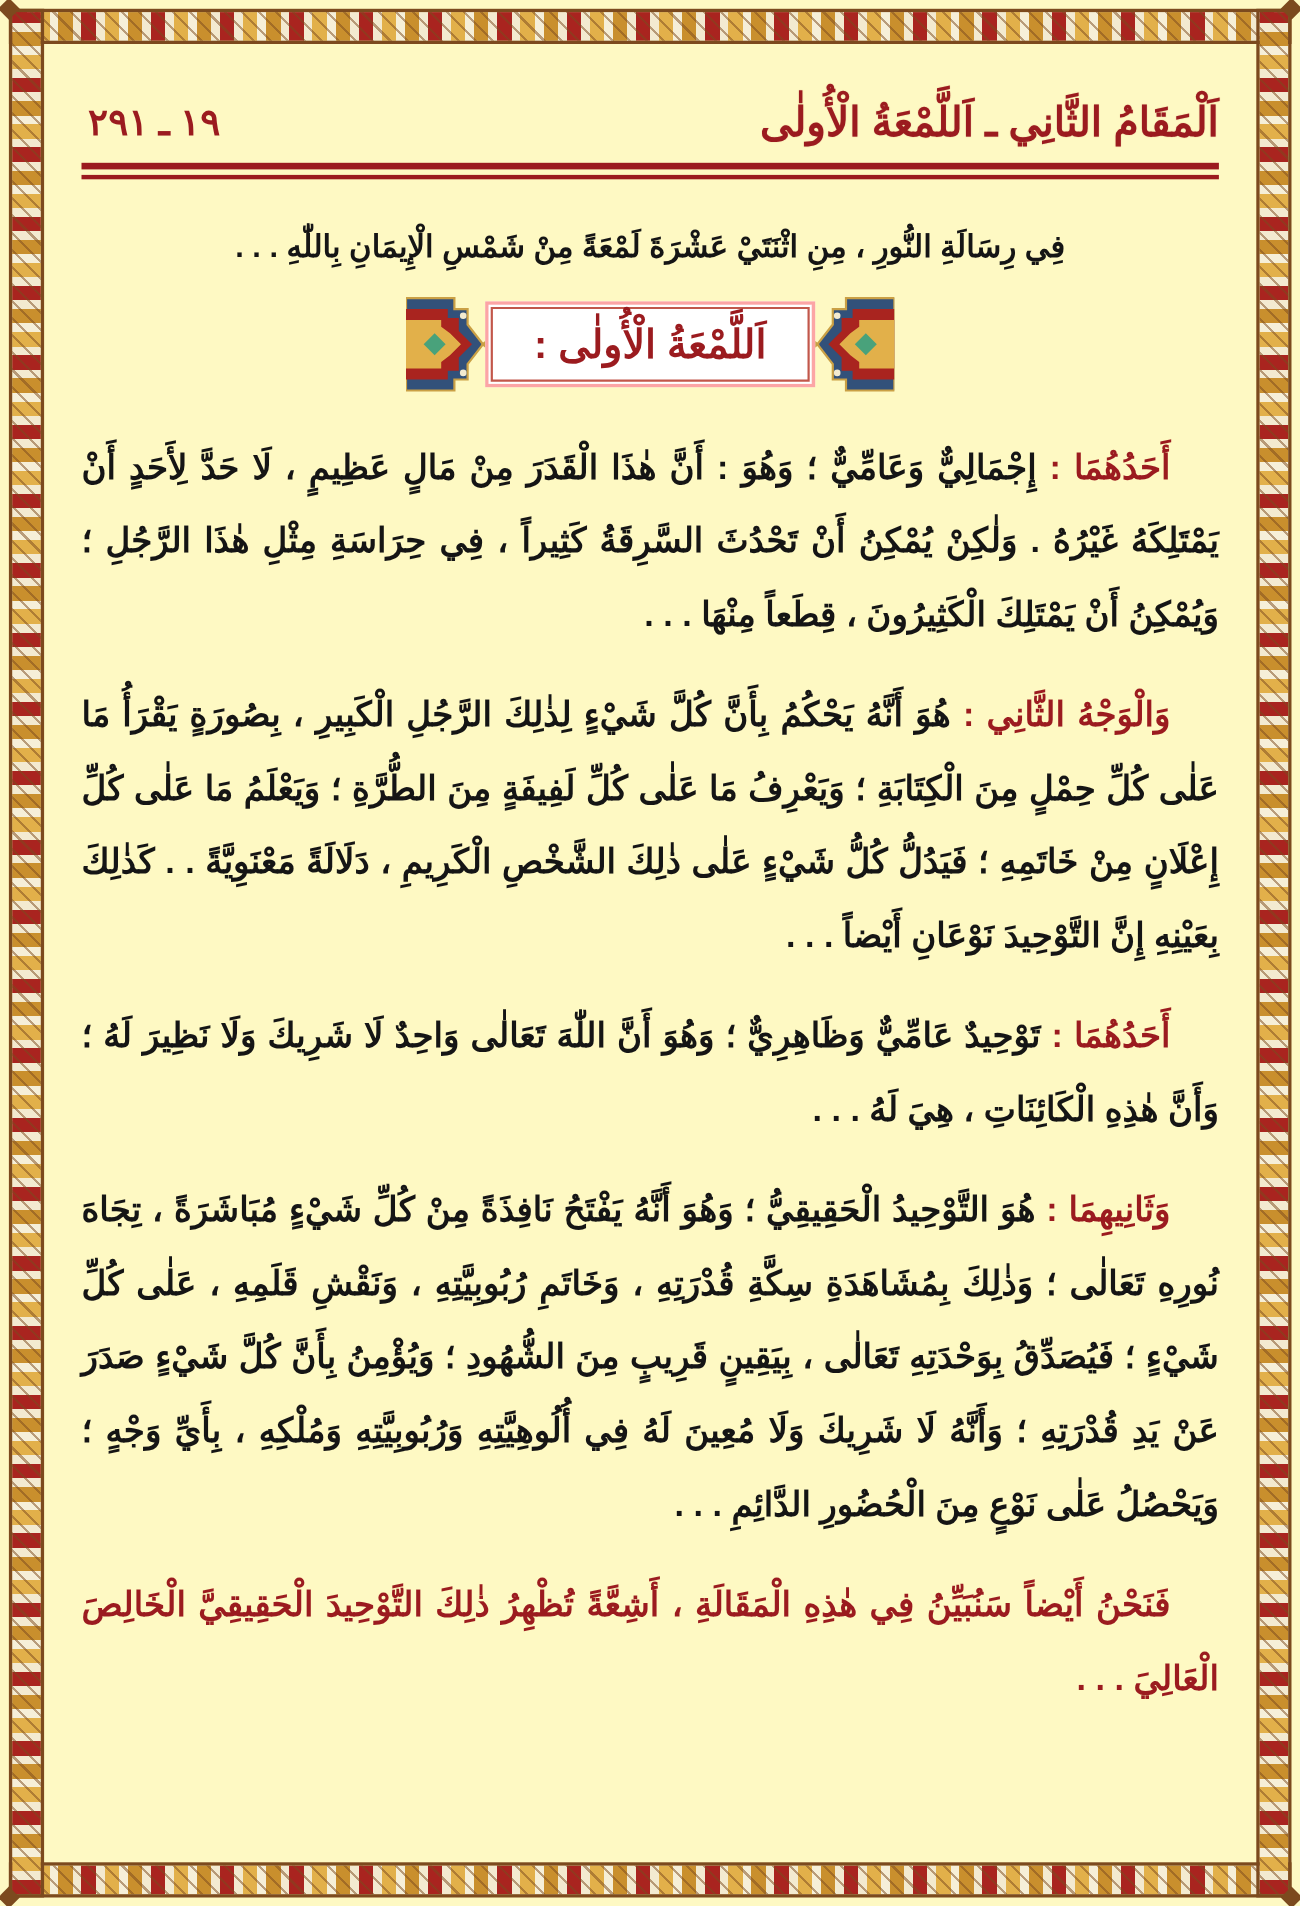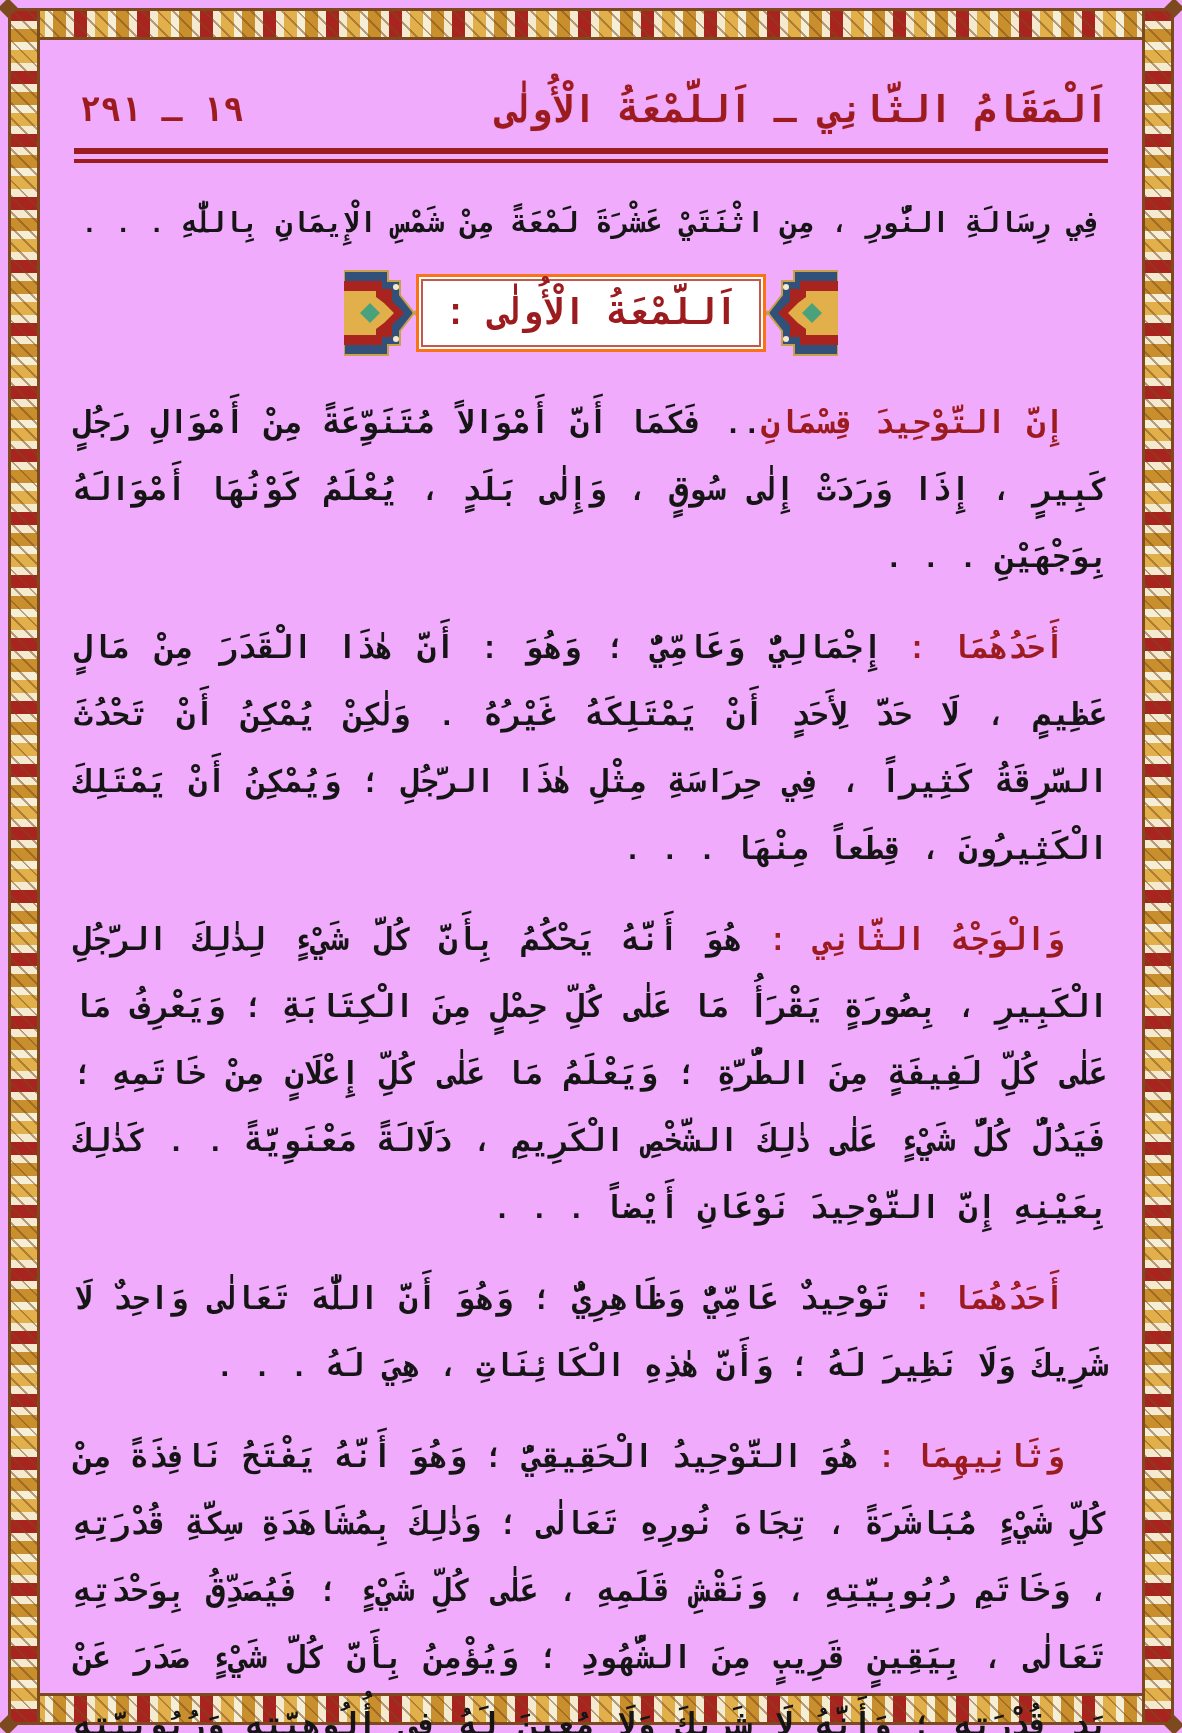--- a/index.html
+++ b/index.html
@@ -1,21 +1,21 @@
 <!DOCTYPE html>
 <html lang="ar" dir="rtl" style="--accent-red: #9b1b1f; --frame-brown: #7c4a1e; --frame-gold: #e2b04a; --frame-cream: #f3ead0; --frame-red: #a9241f; --ornament-navy: #32517a; --ornament-green: #49a27b; --text-black: #151515; --background: #fcfbf8;"><head>
 <meta charset="utf-8">
 <style>
   html,body{margin:0;padding:0;background:#e9e7e2;}
   .page{
     position:relative;
     width:1182px;height:1733px;
     margin:0 auto;
-    background:#f0abfc;
-    font-family:Liberation Mono, monospace;
+    background:#fef9c3;
+    font-family:Liberation Sans, sans-serif;
     overflow:hidden;
     direction:rtl;
   }
   
   .edge{position:absolute;border:3px solid #7c4a1e;box-sizing:border-box;}
   .edge-h{
     left:8px;right:8px;height:32px;
     background-image:
       repeating-linear-gradient(45deg, rgba(124,74,30,.5) 0 2px, transparent 2px 11px),
       repeating-linear-gradient(90deg,#a9241f 0 13px,#f3ead0 13px 21px,#e2b04a 21px 34px,#f6efd8 34px 42px,#c98f2d 42px 55px,#f3ead0 55px 63px);
@@ -69,21 +69,21 @@
 
   
   .cartouche{
     display:flex;align-items:center;justify-content:center;
     margin:8px auto 30px;height:96px;
   }
   .cartouche-box{
     position:relative;z-index:2;
     min-width:300px;height:78px;
     background:#fff;
-    border:3px solid #f97316;
+    border:3px solid #fca5a5;
     box-shadow:inset 0 0 0 2px #ffffff, inset 0 0 0 4px #c2574a;
     display:flex;align-items:center;justify-content:center;
     padding:0 26px;box-sizing:border-box;
   }
   .cartouche-title{
     color:var(--accent-red,#9b1b1f);
     font-weight:bold;font-size:36px;white-space:nowrap;
   }
   .ornament{flex:0 0 auto;z-index:1;}
   .ornament-left{margin-left:-6px;}
@@ -149,21 +149,20 @@
           <polygon points="78,26 46,26 46,32 38,38 28,48 38,58 46,64 46,70 78,70" fill="#e2b04a"></polygon>
           <polygon points="52,38 62,48 52,58 42,48" fill="#49a27b"></polygon>
           <polygon points="2,42 10,48 2,54 -4,48" fill="#caa045"></polygon>
           <circle cx="26" cy="22" r="3" fill="#f3ead0"></circle>
           <circle cx="26" cy="74" r="3" fill="#f3ead0"></circle>
         </g>
       </svg>
     </div>
 
     <div class="paragraphs">
-      <p class="para"><span class="lead">إِنَّ التَّوْحِيدَ قِسْمَانِ</span><span>.. فَكَمَا أَنَّ أَمْوَالاً مُتَنَوِّعَةً مِنْ أَمْوَالِ رَجُلٍ كَبِيرٍ ، إِذَا وَرَدَتْ إِلٰى سُوقٍ ، وَإِلٰى بَلَدٍ ، يُعْلَمُ كَوْنُهَا أَمْوَالَهُ بِوَجْهَيْنِ . . .</span></p>
       <p class="para"><span class="lead">أَحَدُهُمَا :</span> <span>إِجْمَالِيٌّ وَعَامِّيٌّ ؛ وَهُوَ : أَنَّ هٰذَا الْقَدَرَ مِنْ مَالٍ عَظِيمٍ ، لَا حَدَّ لِأَحَدٍ أَنْ يَمْتَلِكَهُ غَيْرُهُ . وَلٰكِنْ يُمْكِنُ أَنْ تَحْدُثَ السَّرِقَةُ كَثِيراً ، فِي حِرَاسَةِ مِثْلِ هٰذَا الرَّجُلِ ؛ وَيُمْكِنُ أَنْ يَمْتَلِكَ الْكَثِيرُونَ ، قِطَعاً مِنْهَا . . .</span></p>
       <p class="para"><span class="lead">وَالْوَجْهُ الثَّانِي :</span> <span>هُوَ أَنَّهُ يَحْكُمُ بِأَنَّ كُلَّ شَيْءٍ لِذٰلِكَ الرَّجُلِ الْكَبِيرِ ، بِصُورَةٍ يَقْرَأُ مَا عَلٰى كُلِّ حِمْلٍ مِنَ الْكِتَابَةِ ؛ وَيَعْرِفُ مَا عَلٰى كُلِّ لَفِيفَةٍ مِنَ الطُّرَّةِ ؛ وَيَعْلَمُ مَا عَلٰى كُلِّ إِعْلَانٍ مِنْ خَاتَمِهِ ؛ فَيَدُلُّ كُلُّ شَيْءٍ عَلٰى ذٰلِكَ الشَّخْصِ الْكَرِيمِ ، دَلَالَةً مَعْنَوِيَّةً . . كَذٰلِكَ بِعَيْنِهِ إِنَّ التَّوْحِيدَ نَوْعَانِ أَيْضاً . . .</span></p>
       <p class="para"><span class="lead">أَحَدُهُمَا :</span> <span>تَوْحِيدٌ عَامِّيٌّ وَظَاهِرِيٌّ ؛ وَهُوَ أَنَّ اللّٰهَ تَعَالٰى وَاحِدٌ لَا شَرِيكَ وَلَا نَظِيرَ لَهُ ؛ وَأَنَّ هٰذِهِ الْكَائِنَاتِ ، هِيَ لَهُ . . .</span></p>
       <p class="para"><span class="lead">وَثَانِيهِمَا :</span> <span>هُوَ التَّوْحِيدُ الْحَقِيقِيُّ ؛ وَهُوَ أَنَّهُ يَفْتَحُ نَافِذَةً مِنْ كُلِّ شَيْءٍ مُبَاشَرَةً ، تِجَاهَ نُورِهِ تَعَالٰى ؛ وَذٰلِكَ بِمُشَاهَدَةِ سِكَّةِ قُدْرَتِهِ ، وَخَاتَمِ رُبُوبِيَّتِهِ ، وَنَقْشِ قَلَمِهِ ، عَلٰى كُلِّ شَيْءٍ ؛ فَيُصَدِّقُ بِوَحْدَتِهِ تَعَالٰى ، بِيَقِينٍ قَرِيبٍ مِنَ الشُّهُودِ ؛ وَيُؤْمِنُ بِأَنَّ كُلَّ شَيْءٍ صَدَرَ عَنْ يَدِ قُدْرَتِهِ ؛ وَأَنَّهُ لَا شَرِيكَ وَلَا مُعِينَ لَهُ فِي أُلُوهِيَّتِهِ وَرُبُوبِيَّتِهِ وَمُلْكِهِ ، بِأَيِّ وَجْهٍ ؛ وَيَحْصُلُ عَلٰى نَوْعٍ مِنَ الْحُضُورِ الدَّائِمِ . . .</span></p>
       <p class="para red-para"><span>فَنَحْنُ أَيْضاً سَنُبَيِّنُ فِي هٰذِهِ الْمَقَالَةِ ، أَشِعَّةً تُظْهِرُ ذٰلِكَ التَّوْحِيدَ الْحَقِيقِيَّ الْخَالِصَ الْعَالِيَ . . .</span></p>
     </div>
 
   </div>
 </div>
 

